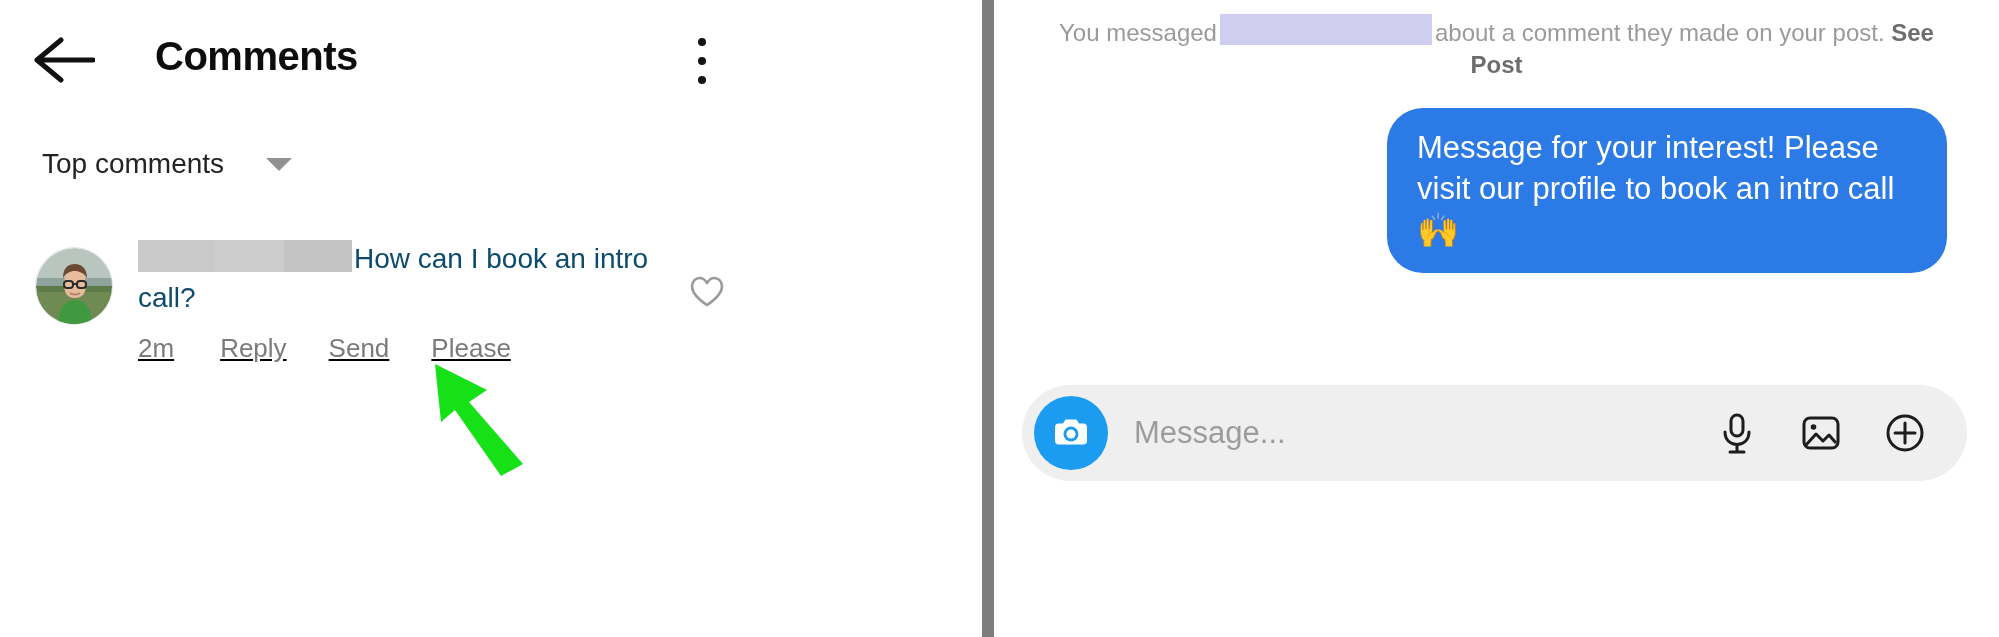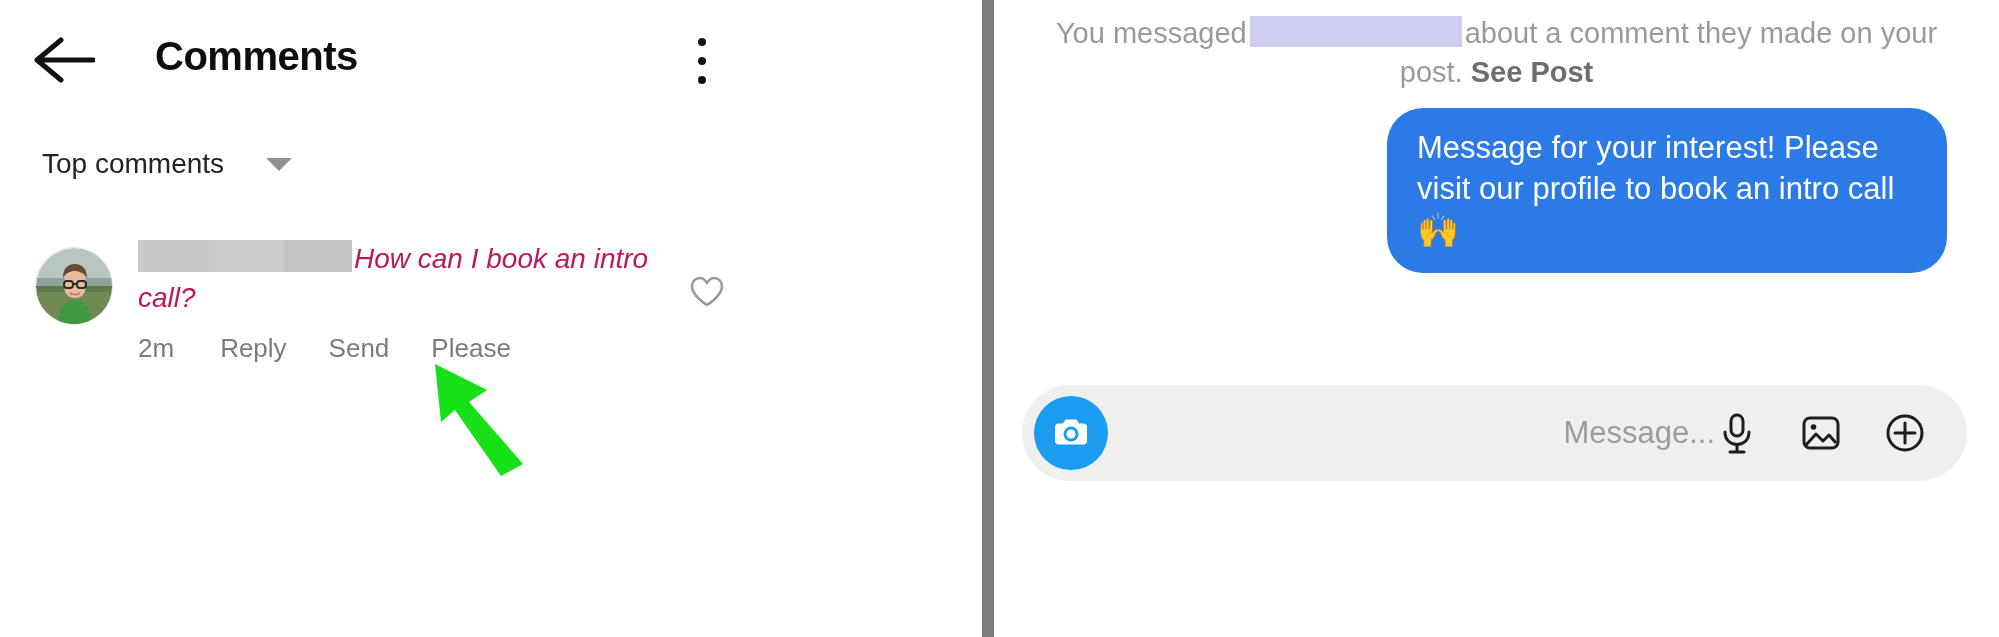--- a/index.html
+++ b/index.html
@@ -60,32 +60,32 @@
   }
   .avatar {
     position: absolute; left: 35px; top: 7px;
     width: 78px; height: 78px; border-radius: 50%;
     overflow: hidden; border: 1px solid #e4e4e4;
   }
   .avatar svg { display:block; width: 78px; height: 78px; }
 
   .comment-body { position: absolute; left: 138px; top: 0; width: 530px; }
   .comment-text {
-    font-size: 28px; color: #be185d; line-height: 1.38; font-style: italic;
+    font-size: 28px; color: #0c4a6e; line-height: 1.38;
   }
   .redaction-name {
     display: inline-block;
     width: 214px; height: 32px;
     background: linear-gradient(90deg,#c9c9c9 0%,#c9c9c9 36%,#cdcdcd 36%,#cdcdcd 68%,#c4c4c4 68%,#c4c4c4 100%);
     vertical-align: -4px;
     margin-right: 2px;
   }
   .comment-actions {
     margin-top: 16px;
-    display: flex; align-items: center;
+    display: flex; align-items: center; text-decoration: underline;
   }
   .comment-actions span {
     font-size: 26px; color: #7b7b7b; cursor: pointer;
   }
   .act-time { margin-right: 46px; }
   .act-reply { margin-right: 42px; }
   .act-send { margin-right: 42px; }
   .act-message { }
 
   .like-heart {
@@ -110,21 +110,21 @@
   #right-panel {
     position: relative;
     flex: 1 1 auto;
     height: 637px;
     background: #ffffff;
   }
   .system-note {
     position: absolute; left: 0; top: 14px;
     width: 1005px;
     text-align: center;
-    font-size: 29px; line-height: 1.35;
+    font-size: 24px; line-height: 1.35;
     color: #9a9a9a;
     padding: 0 46px;
   }
   .redaction-name-lav {
     display: inline-block;
     width: 212px; height: 31px;
     background: #cfcdf0;
     vertical-align: -4px;
     margin: 0 3px;
   }
@@ -170,21 +170,20 @@
     display: flex; align-items: center; justify-content: center;
     cursor: pointer;
   }
   .cam-circle svg { display: block; }
   .msg-input {
     flex: 1 1 auto;
     border: none; outline: none; background: transparent;
     font-family: "Liberation Sans", sans-serif;
     font-size: 31px; color: #a16207;
     margin-left: 26px;
-    text-align: right;
   }
   .msg-input::placeholder { color: #9c9c9c; }
   .composer-icons { display: flex; align-items: center; gap: 40px; margin-right: 40px; }
   .composer-icons .ci { width: 44px; height: 44px; cursor: pointer; }
 </style>
 </head>
 <body>
 
 <div id="screen">
 

